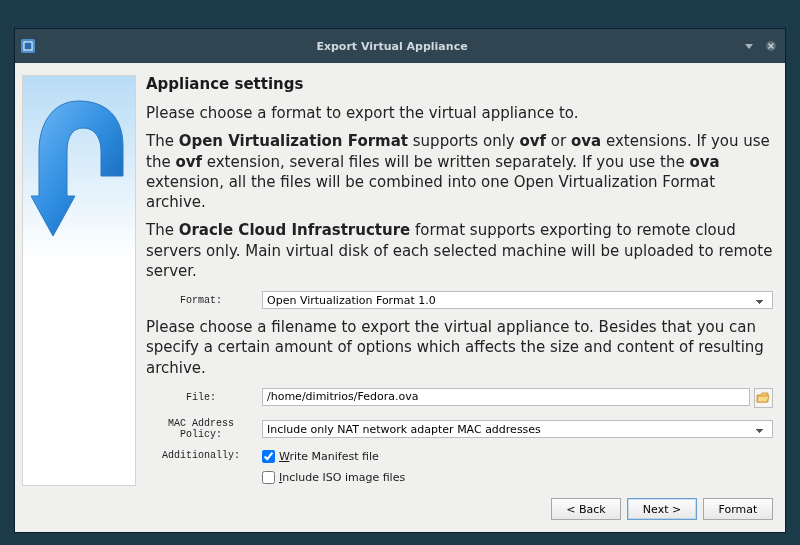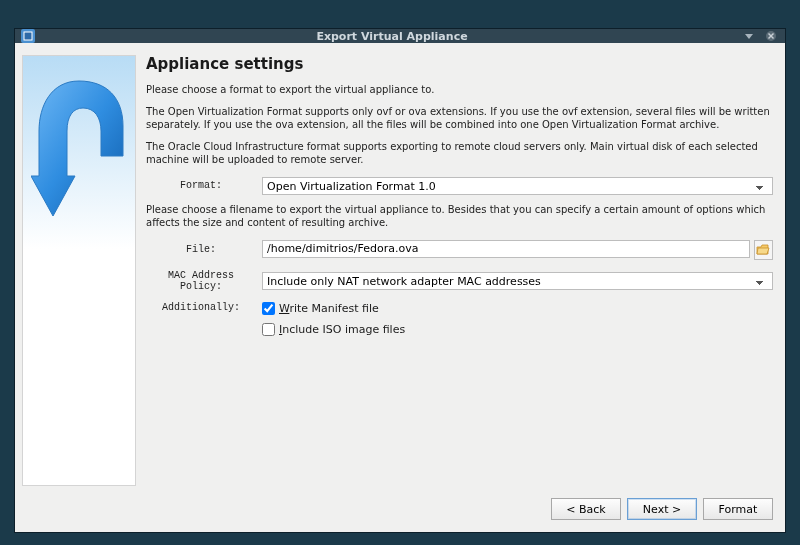--- a/index.html
+++ b/index.html
@@ -16,21 +16,21 @@
       left: 14px;
       top: 28px;
       width: 772px;
       height: 505px;
       background: #f0f0ef;
       border: 1px solid #0d1f2a;
       display: flex;
       flex-direction: column;
     }
     .titlebar {
-      height: 14px;
+      height: 34px;
       background: #304552;
       color: #cdd6dc;
       display: flex;
       align-items: center;
       padding: 0 6px;
       font-size: 11px;
     }
     .titlebar-icon {
       width: 14px;
       height: 14px;
@@ -92,25 +92,25 @@
       flex-direction: column;
       gap: 8px;
       color: #1a1a1a;
     }
     .heading {
       font-size: 15px;
       font-weight: bold;
       margin-bottom: 2px;
     }
     .para {
-      font-size: 10px;
+      font-size: 15px;
       line-height: 1.35;
       color: #222;
     }
-    .para b { font-weight: normal; }
+    .para b { font-weight: bold; }
     .form-row {
       display: flex;
       align-items: center;
       gap: 6px;
       margin-top: 2px;
     }
     .form-label {
       width: 110px;
       text-align: center;
       font-size: 10px;

